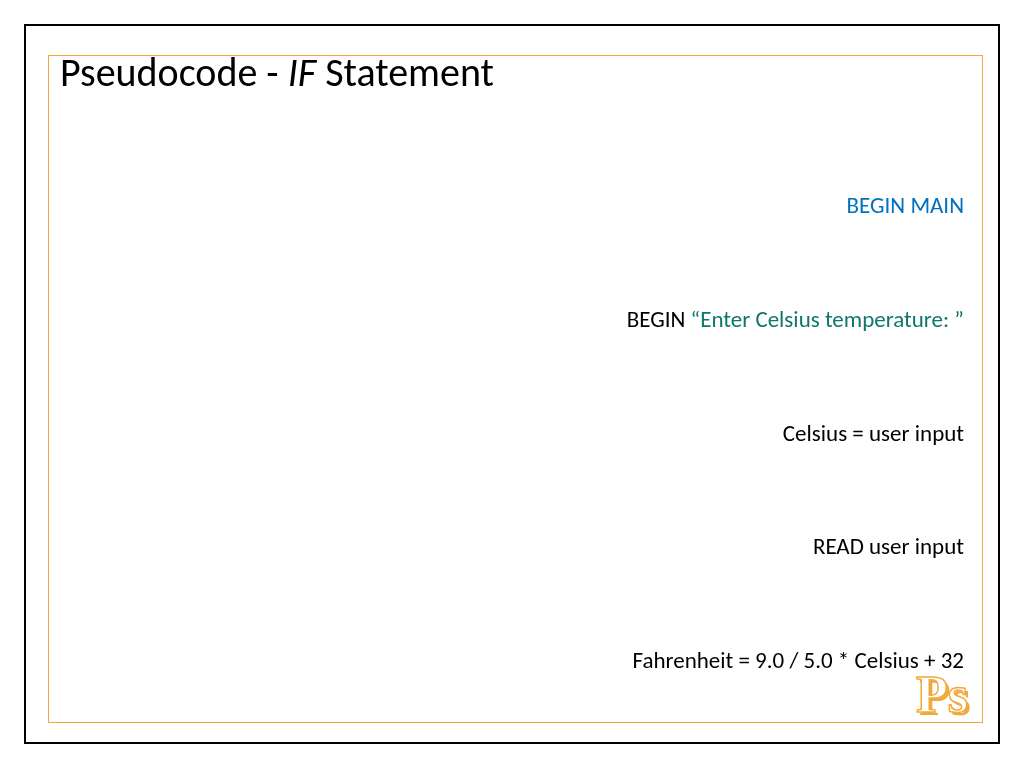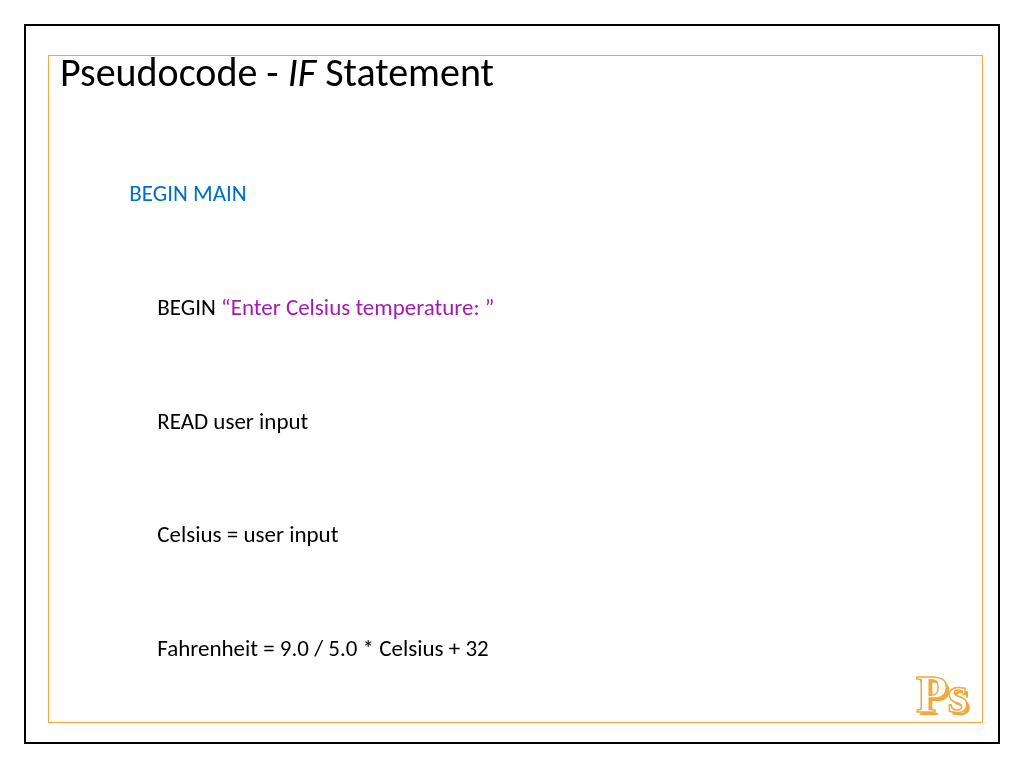--- a/index.html
+++ b/index.html
@@ -33,44 +33,45 @@
     .content {
       position: absolute;
       top: 48px;
       left: 60px;
       right: 60px;
     }
     .title {
       font-size: 40px;
       font-weight: 400;
       color: #000000;
-      margin-bottom: 40px;
+      margin-bottom: 52px;
     }
     .title .italic {
       font-style: italic;
     }
     .code-block {
       font-size: 23px;
       line-height: 1.65;
       margin-left: 38px;
     }
     .code-line {
       white-space: pre;
+      text-align: right;
     }
     .indent-1 {
       padding-left: 0;
     }
     .indent-2 {
       padding-left: 28px;
     }
     .blue {
       color: #0070c0;
     }
     .red {
-      color: #a21caf;
+      color: #0f766e;
     }
     .black {
       color: #000000;
     }
     .ps-logo {
       position: absolute;
       bottom: 44px;
       right: 56px;
       font-family: 'Times New Roman', serif;
       font-size: 52px;
@@ -107,24 +108,24 @@
   </h1>
 
   <div class="code-block">
     <div class="code-line indent-1">
       <span class="blue">BEGIN MAIN</span>
     </div>
     <div class="code-line indent-2">
       <span class="black">BEGIN </span><span class="red">“Enter Celsius temperature: ”</span>
     </div>
     <div class="code-line indent-2">
-      <span class="black">READ user input</span>
+      <span class="black">Celsius = user input</span>
     </div>
     <div class="code-line indent-2">
-      <span class="black">Celsius = user input</span>
+      <span class="black">READ user input</span>
     </div>
     <div class="code-line indent-2">
       <span class="black">Fahrenheit = 9.0 / 5.0 * Celsius + 32</span>
     </div>
 
   </div>
 </div>
 
 <div class="ps-logo">
   <span class="ps-text">

